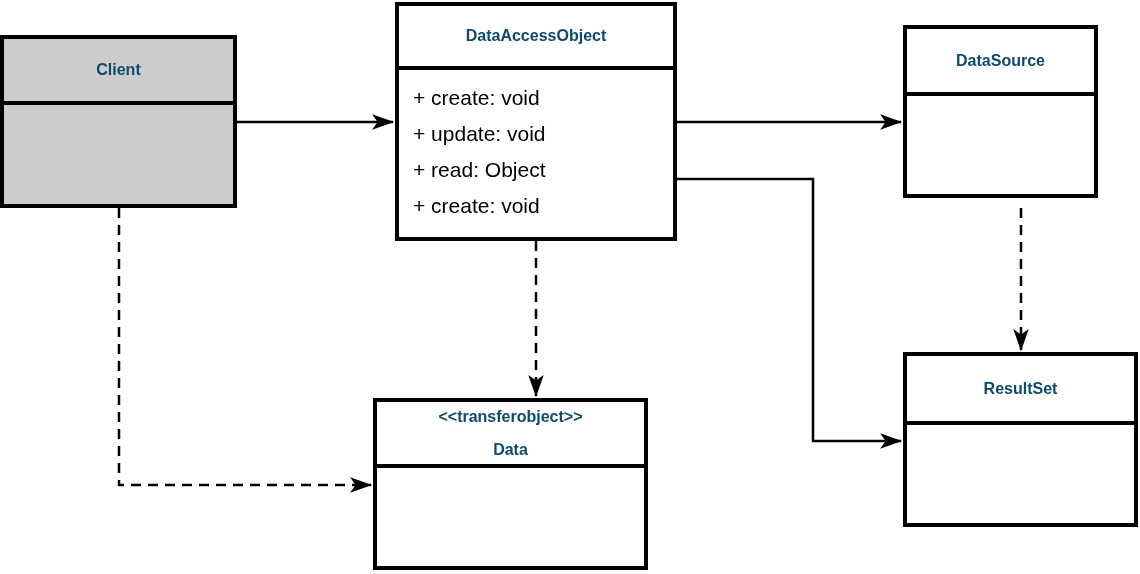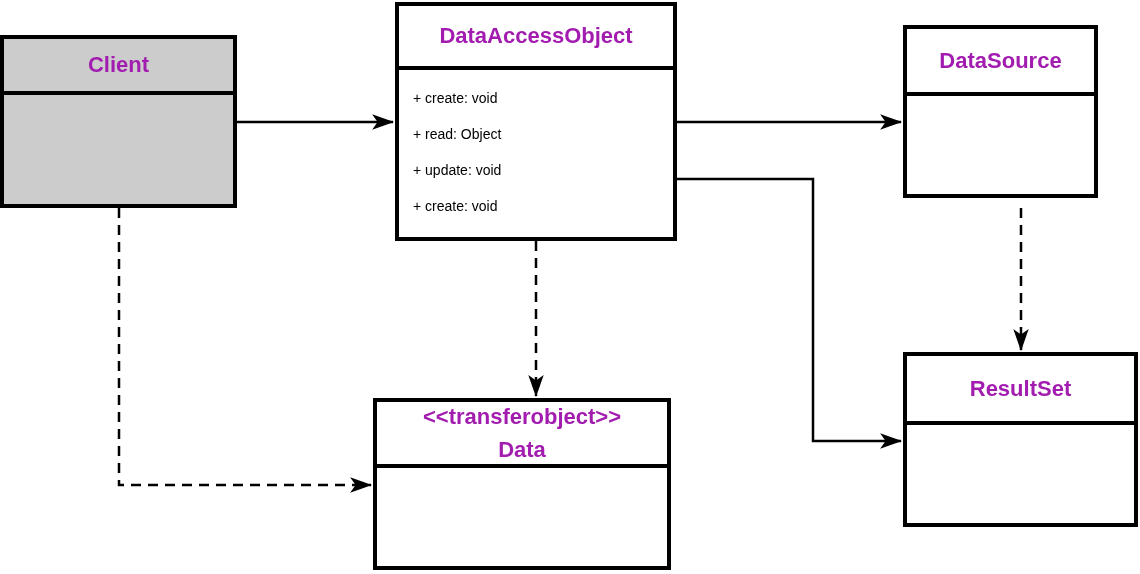--- a/index.html
+++ b/index.html
@@ -33,32 +33,32 @@
   }
   .uml-box.gray { background: #cccccc; }
   .uml-header {
     box-sizing: border-box;
     border-bottom: 4px solid #000000;
     display: flex;
     flex-direction: column;
     align-items: center;
     justify-content: center;
     font-weight: bold;
-    font-size: 22px;
-    color: #a21caf;
+    font-size: 16px;
+    color: #0c4a6e;
     line-height: 30px;
     text-align: center;
   }
   .uml-body {
     flex: 1;
     box-sizing: border-box;
   }
   .uml-methods {
     padding: 10px 6px 6px 14px;
-    font-size: 14px;
+    font-size: 21px;
     line-height: 36px;
     color: #000000;
     white-space: nowrap;
   }
 </style>
 </head>
 <body>
 
 <div id="canvas">
 
@@ -76,53 +76,53 @@
     <path d="M677,179 L813,179 L813,441 L901,441" stroke="#000000" stroke-width="2.5" fill="none" marker-end="url(#arrow)"></path>
 
     <path d="M536,241 L536,396" stroke="#000000" stroke-width="2.5" fill="none" stroke-dasharray="10 7" marker-end="url(#arrow)"></path>
 
     <path d="M1021,208 L1021,350" stroke="#000000" stroke-width="2.5" fill="none" stroke-dasharray="10 7" marker-end="url(#arrow)"></path>
 
     <path d="M119,208 L119,485 L371,485" stroke="#000000" stroke-width="2.5" fill="none" stroke-dasharray="10 7" marker-end="url(#arrow)"></path>
   </svg>
 
   <div class="uml-box gray" style="left:0px; top:35px; width:237px; height:173px;">
-    <div class="uml-header" style="height:56px; border-bottom-width:4px;justify-content:center;">
+    <div class="uml-header" style="height:66px; border-bottom-width:4px;justify-content:center;">
       <span>Client</span>
     </div>
     <div class="uml-body"></div>
   </div>
 
   <div class="uml-box" style="left:395px; top:2px; width:282px; height:239px;">
     <div class="uml-header" style="height:64px;">
       <span>DataAccessObject</span>
     </div>
     <div class="uml-body uml-methods">
       <div>+ create: void</div>
+      <div>+ update: void</div>
       <div>+ read: Object</div>
-      <div>+ update: void</div>
       <div>+ create: void</div>
     </div>
   </div>
 
   <div class="uml-box" style="left:903px; top:25px; width:195px; height:173px;gap:10px;">
     <div class="uml-header" style="height:67px;">
       <span>DataSource</span>
     </div>
     <div class="uml-body"></div>
   </div>
 
   <div class="uml-box" style="left:903px; top:352px; width:235px; height:175px;justify-content:flex-end;">
     <div class="uml-header" style="height:69px;">
       <span>ResultSet</span>
     </div>
     <div class="uml-body"></div>
   </div>
 
-  <div class="uml-box" style="left:373px; top:398px; width:298px; height:172px;">
+  <div class="uml-box" style="left:373px; top:398px; width:275px; height:172px;">
     <div class="uml-header" style="height:66px; line-height:33px;">
       <span>&lt;&lt;transferobject&gt;&gt;</span>
       <span>Data</span>
     </div>
     <div class="uml-body"></div>
   </div>
 
 </div>
 
 </body></html>

